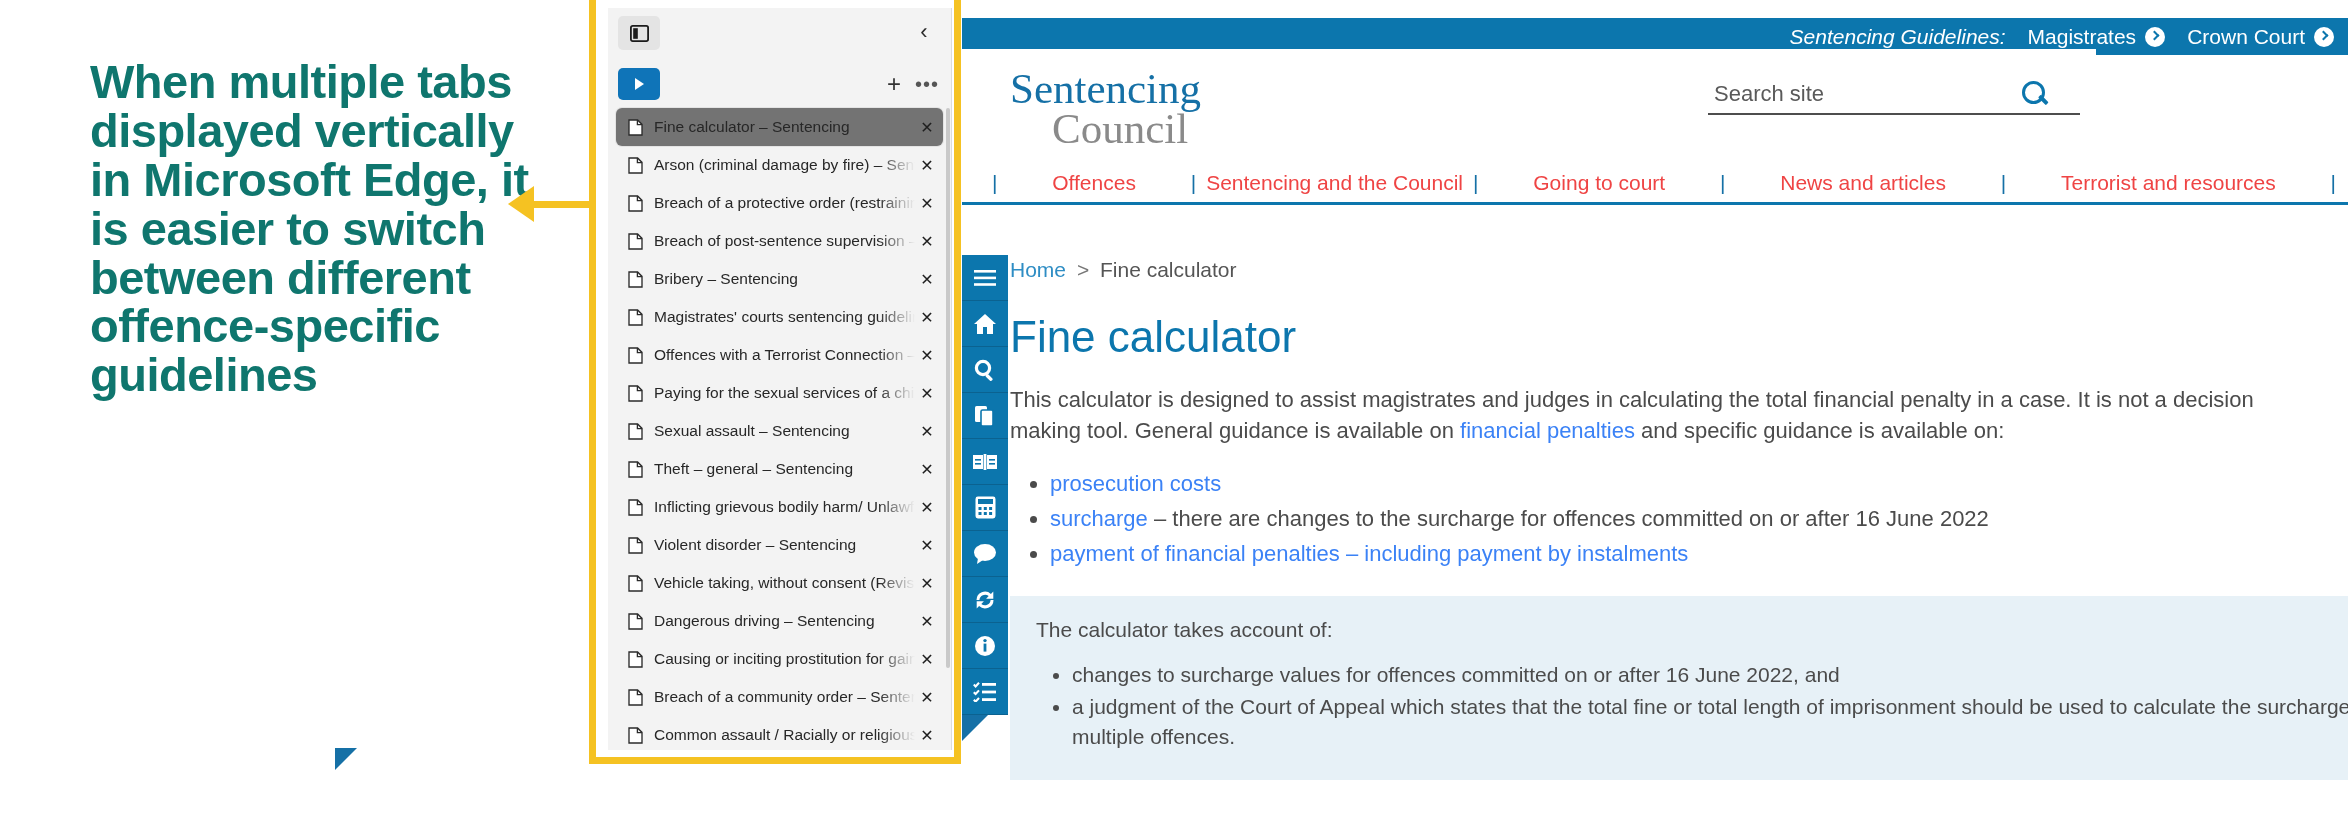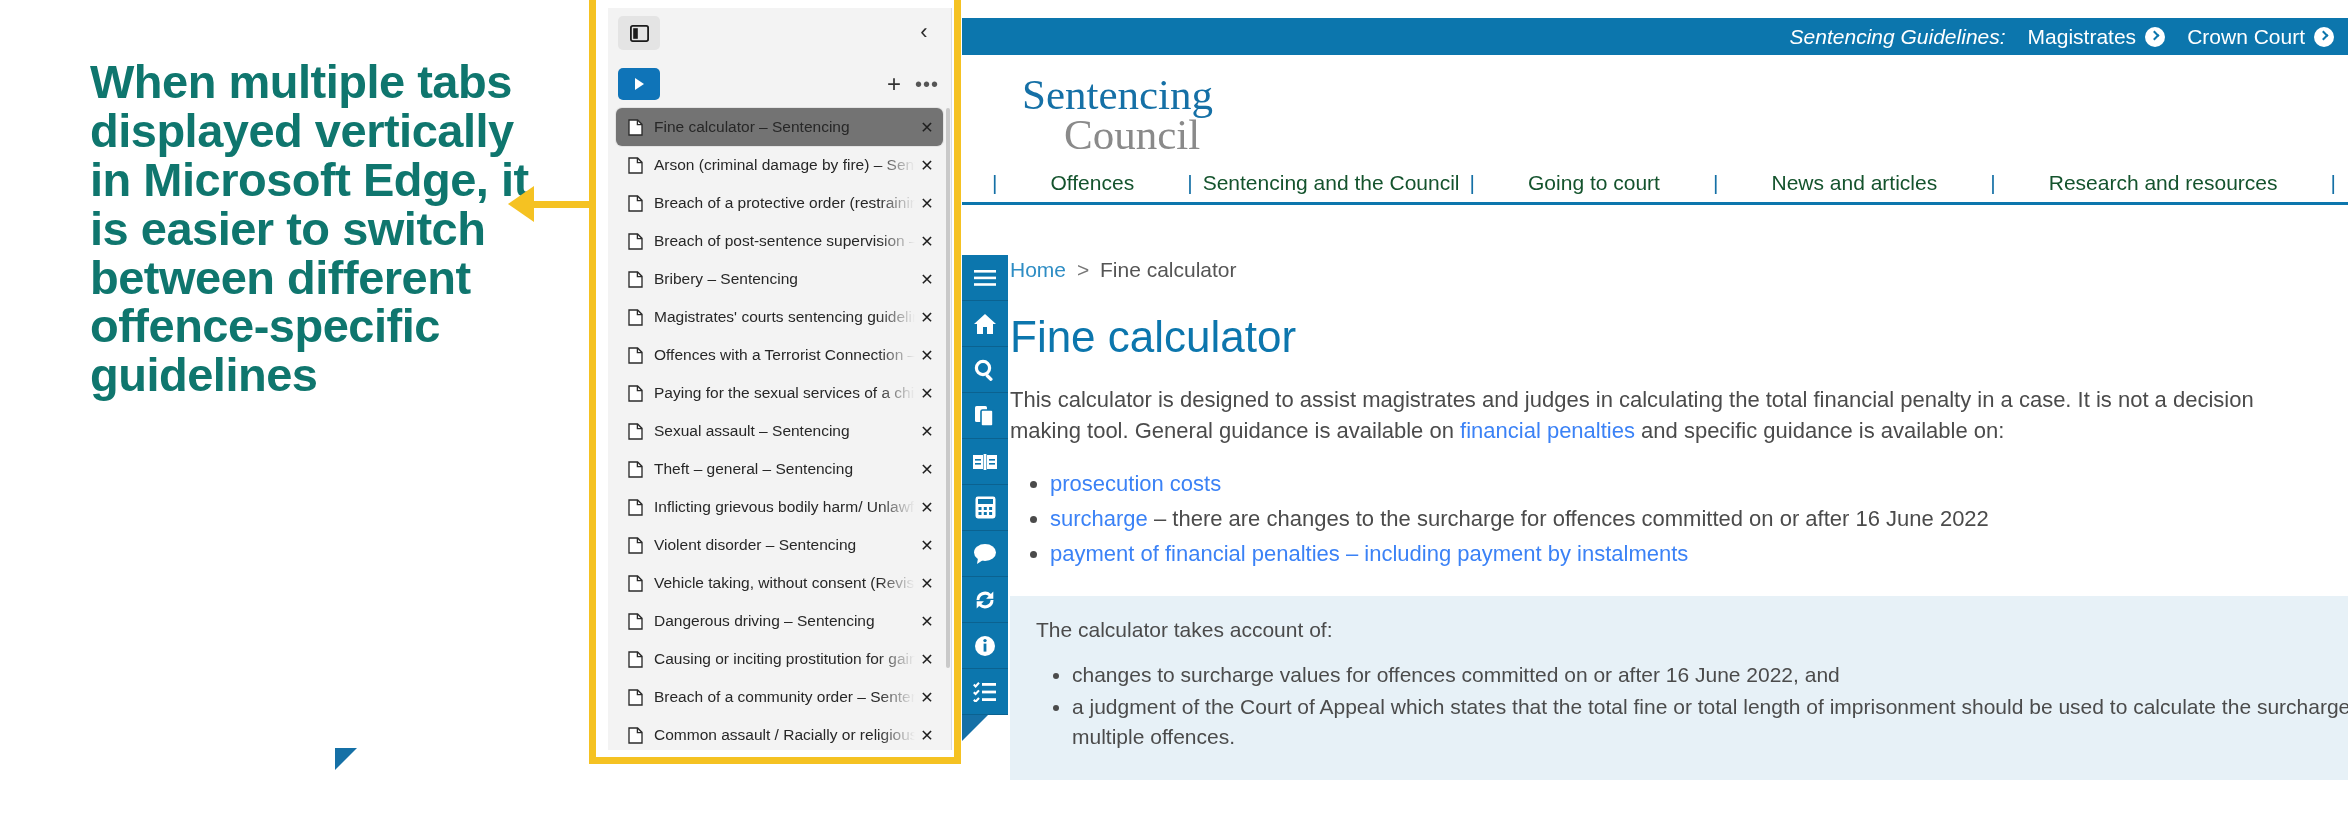--- a/index.html
+++ b/index.html
@@ -95,24 +95,23 @@
     position: absolute;
     left: 6px; top: 5px;
     width: 5px; height: 5px;
     border-right: 2.4px solid #0C76AD;
     border-bottom: 2.4px solid #0C76AD;
     transform: rotate(-45deg);
   }
 
   #brandrow {
     position: absolute;
-    left: 962px; top: 55px;
+    left: 962px; top: 49px;
     width: 1134px; height: 108px;
     background: #ffffff;
-    margin-left: 12px;
   }
   #logo {
     position: absolute;
     left: 48px; top: 20px;
     font-family: "Liberation Serif", serif;
     line-height: 0.92;
   }
   #logo .l1 { font-size: 43px; color: #1570A6; display: block; }
   #logo .l2 { font-size: 43px; color: #8A8A8A; display: block; margin-left: 42px; }
 
@@ -163,21 +162,21 @@
     left: 962px; top: 163px;
     width: 1386px; height: 42px;
     background: #ffffff;
     border-bottom: 3px solid #0C76AD;
     display: flex;
     align-items: center;
     color: #1570A6;
     font-size: 21px;
   }
   #mainnav .sep { color: #1570A6; padding: 0 2px; }
-  #mainnav .navitem { color: #14532d; cursor: pointer; white-space: nowrap; }
+  #mainnav .navitem { color: #ef4444; cursor: pointer; white-space: nowrap; }
   #mainnav .gap { flex: 1 1 auto; }
 
   
   #iconrail {
     position: absolute;
     left: 962px; top: 255px;
     width: 46px;
     background: #0C76AD;
     display: flex; flex-direction: column;
     z-index: 6;
@@ -361,20 +360,24 @@
     <span class="tb-link">
       <span>Crown Court</span>
       <span class="chev-circle"></span>
     </span>
   </div>
 
   <div id="brandrow">
     <div id="logo">
       <span class="l1">Sentencing</span>
       <span class="l2">Council</span>
+    </div>
+    <div id="searchbox">
+      <input type="text" placeholder="Search site" style="">
+      <div id="search-icon-btn"></div>
     </div>
   </div>
 
   <div id="mainnav">
     <span class="gap" style="flex:0 0 28px"></span>
     <span class="sep">|</span>
     <span class="gap"></span>
     <span class="navitem">Offences</span>
     <span class="gap"></span>
     <span class="sep">|</span>
@@ -384,21 +387,21 @@
     <span class="sep">|</span>
     <span class="gap"></span>
     <span class="navitem">Going to court</span>
     <span class="gap"></span>
     <span class="sep">|</span>
     <span class="gap"></span>
     <span class="navitem">News and articles</span>
     <span class="gap"></span>
     <span class="sep">|</span>
     <span class="gap"></span>
-    <span class="navitem">Research and resources</span>
+    <span class="navitem">Terrorist and resources</span>
     <span class="gap"></span>
     <span class="sep">|</span>
     <span style="flex:0 0 10px"></span>
   </div>
 
   <div id="iconrail">
     <div class="railbtn">
       <svg width="22" height="16" viewBox="0 0 22 16">
           <rect x="0" y="0" width="22" height="2.6" fill="#fff"></rect>
           <rect x="0" y="6.6" width="22" height="2.6" fill="#fff"></rect>

